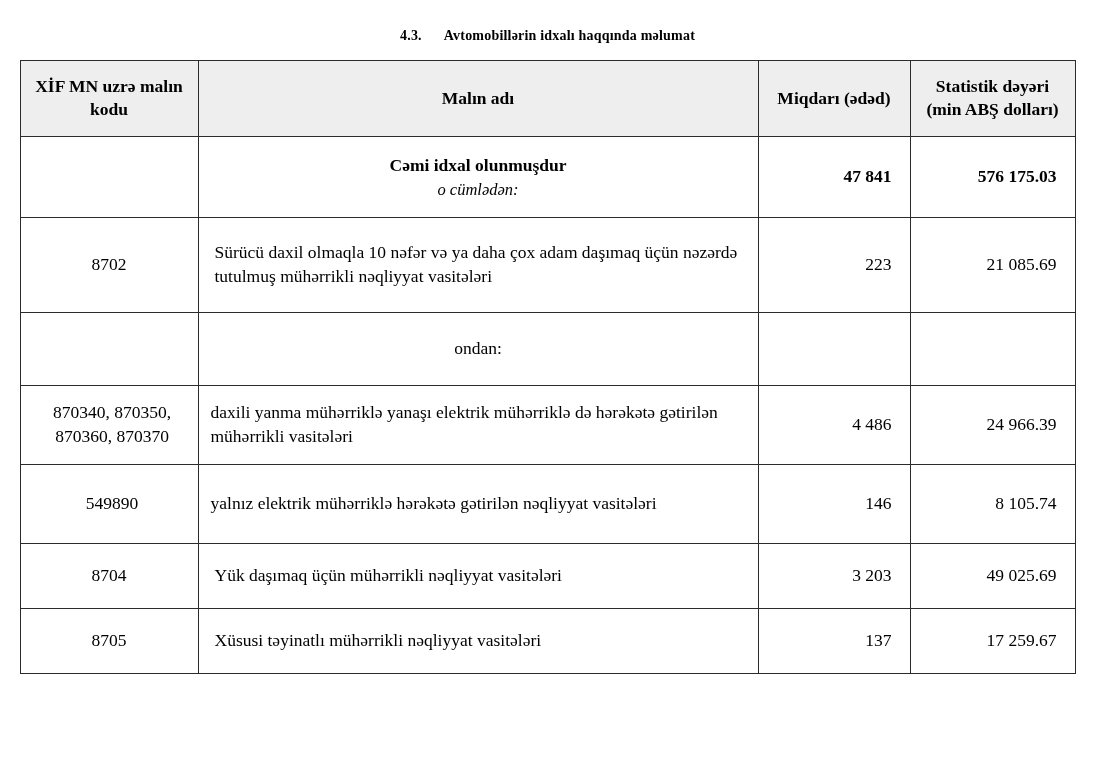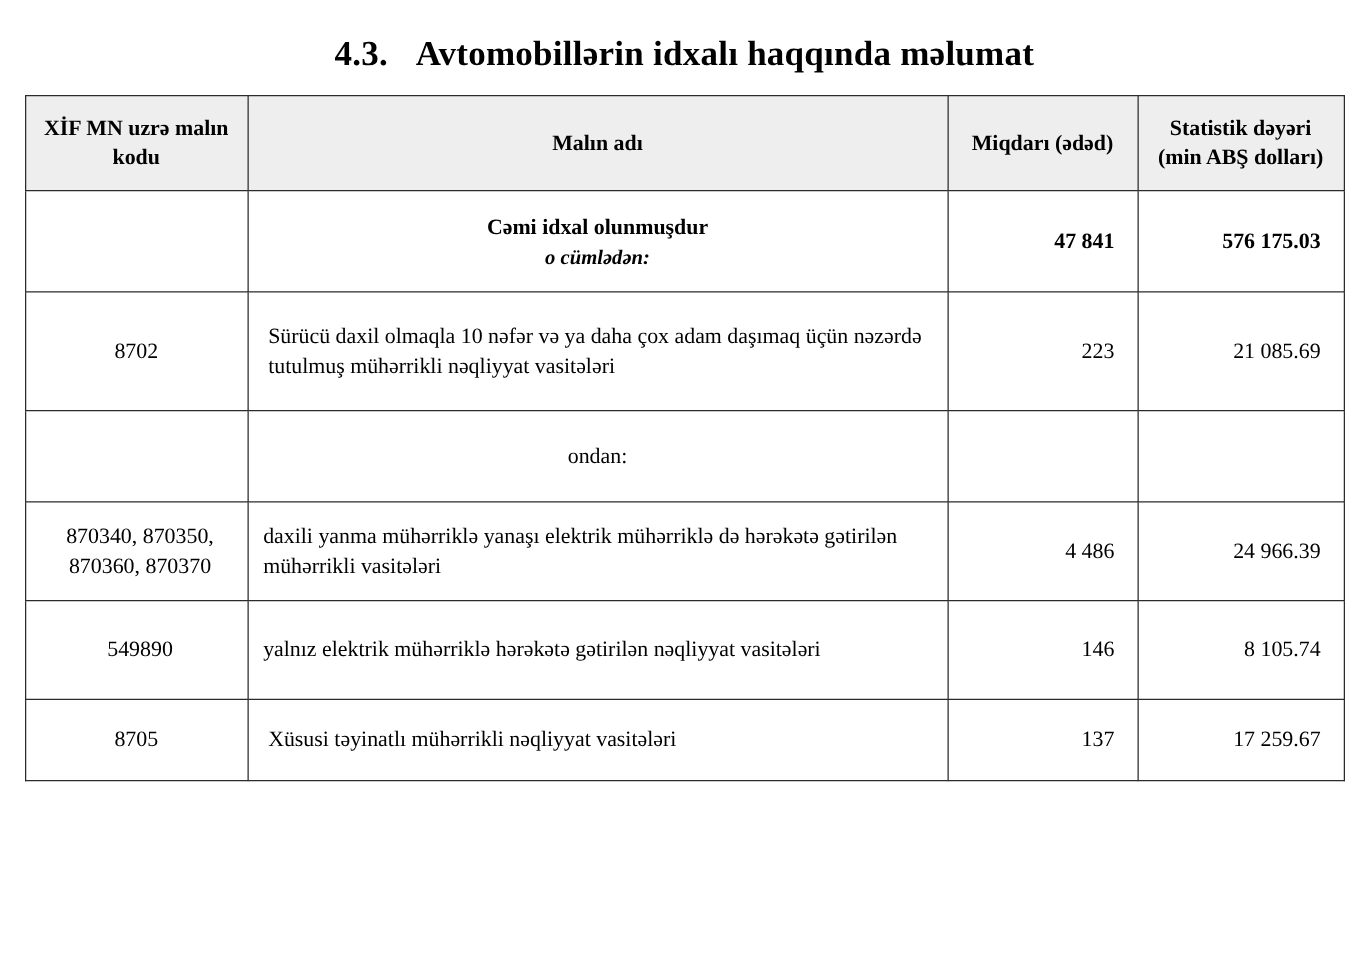--- a/index.html
+++ b/index.html
@@ -15,21 +15,21 @@
     overflow: hidden;
   }
   .page {
     position: relative;
     width: 1095px;
     height: 783px;
     box-sizing: border-box;
   }
   .doc-title {
     text-align: center;
-    font-size: 28px;
+    font-size: 14px;
     font-weight: bold;
     padding-top: 28px;
     padding-bottom: 16px;
     letter-spacing: 0.2px;
   }
   .doc-title .num {
     margin-right: 22px;
   }
   table.data-table {
     border-collapse: collapse;
@@ -70,21 +70,21 @@
   }
   tr.total td {
     font-weight: bold;
   }
   tr.total td.name {
     text-align: center;
     padding: 12px 10px 10px 10px;
   }
   tr.total td.name .sub {
     display: block;
-    font-weight: bold;
+    font-weight: normal;
     font-style: italic;
     font-size: 16.5px;
     margin-top: 2px;
   }
   tr.subheader td.name {
     text-align: center;
     padding: 14px 10px;
   }
   .row-h-tall td { height: 74px; }
   .row-h-mid td { height: 58px; padding-left: 12px; }
@@ -139,20 +139,26 @@
           <td class="qty">4 486</td>
           <td class="val">24 966.39</td>
         </tr>
         <tr class="normal row-h-mid">
           <td class="code">549890</td>
           <td class="name">yalnız elektrik mühərriklə hərəkətə gətirilən nəqliyyat vasitələri</td>
           <td class="qty">146</td>
           <td class="val">8 105.74</td>
         </tr>
         <tr class="normal row-h-small">
+          <td class="code">8704</td>
+          <td class="name">Yük daşımaq üçün mühərrikli nəqliyyat vasitələri</td>
+          <td class="qty">3 203</td>
+          <td class="val">49 025.69</td>
+        </tr>
+        <tr class="normal row-h-small">
           <td class="code">8705</td>
           <td class="name">Xüsusi təyinatlı mühərrikli nəqliyyat vasitələri</td>
           <td class="qty">137</td>
           <td class="val">17 259.67</td>
         </tr>
       </tbody>
   </table>
 
 </div>
 

